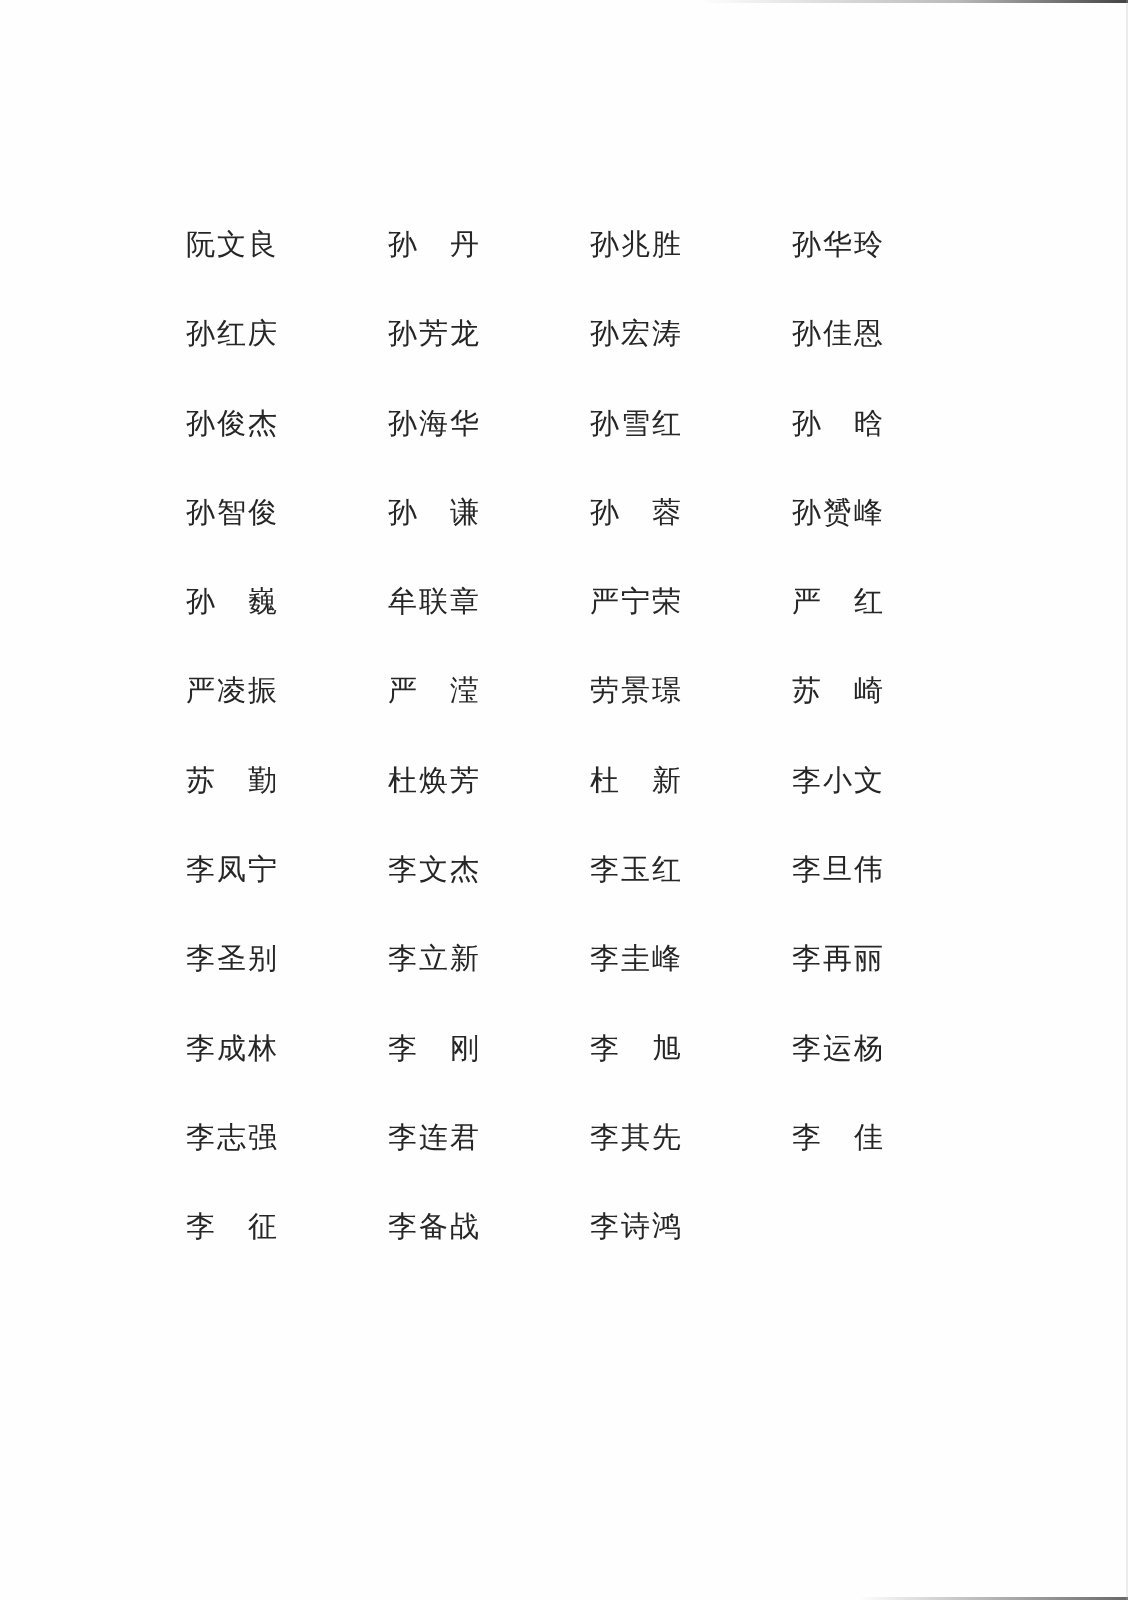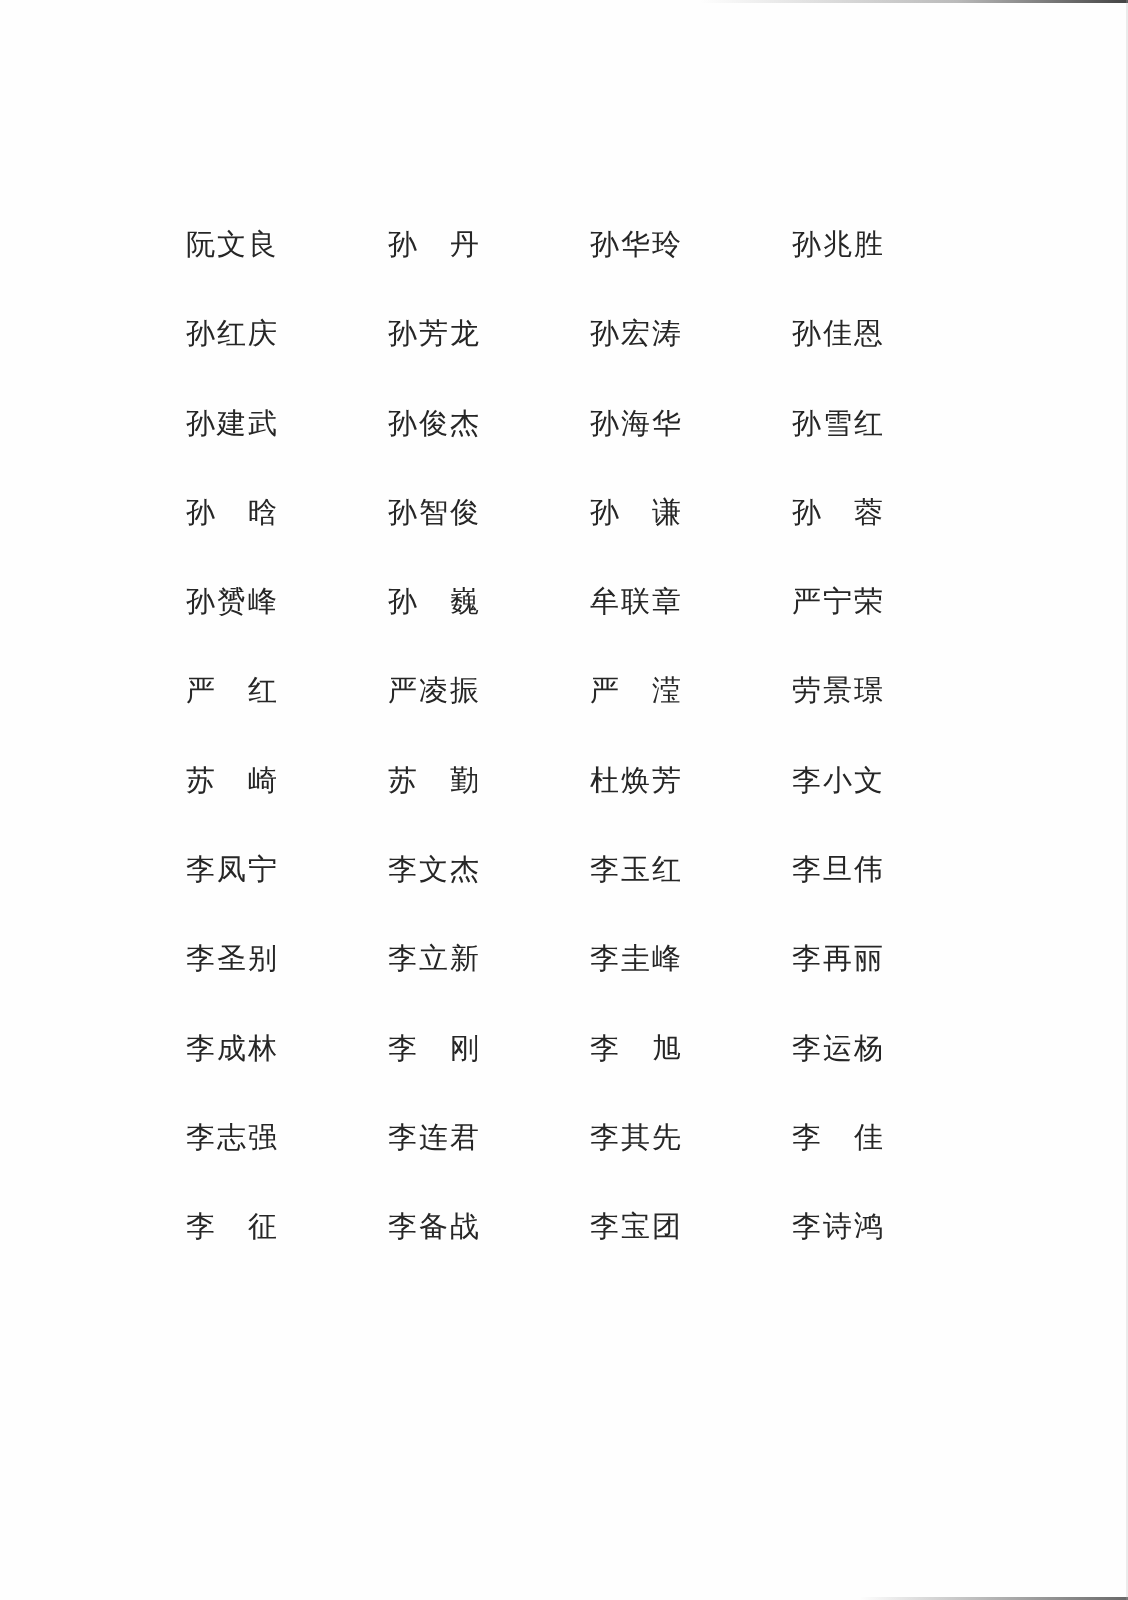--- a/index.html
+++ b/index.html
@@ -62,29 +62,28 @@
 
 <div class="page">
   <div class="scan-edge-top"></div>
   <div class="scan-edge-bottom"></div>
   <div class="scan-edge-right"></div>
 
   <div class="name-grid">
 
     <div class="name-cell">阮文良</div>
     <div class="name-cell">孙　丹</div>
+    <div class="name-cell">孙兆胜</div>
     <div class="name-cell">孙华玲</div>
-    <div class="name-cell">孙兆胜</div>
 
     <div class="name-cell">孙红庆</div>
     <div class="name-cell">孙芳龙</div>
     <div class="name-cell">孙宏涛</div>
     <div class="name-cell">孙佳恩</div>
 
-    <div class="name-cell">孙建武</div>
     <div class="name-cell">孙俊杰</div>
     <div class="name-cell">孙海华</div>
     <div class="name-cell">孙雪红</div>
 
     <div class="name-cell">孙　晗</div>
     <div class="name-cell">孙智俊</div>
     <div class="name-cell">孙　谦</div>
 
     <div class="name-cell">孙　蓉</div>
     <div class="name-cell">孙赟峰</div>
@@ -94,20 +93,21 @@
     <div class="name-cell">严宁荣</div>
     <div class="name-cell">严　红</div>
     <div class="name-cell">严凌振</div>
     <div class="name-cell">严　滢</div>
 
     <div class="name-cell">劳景璟</div>
     <div class="name-cell">苏　崎</div>
     <div class="name-cell">苏　勤</div>
     <div class="name-cell">杜焕芳</div>
 
+    <div class="name-cell">杜　新</div>
     <div class="name-cell">李小文</div>
     <div class="name-cell">李凤宁</div>
     <div class="name-cell">李文杰</div>
 
     <div class="name-cell">李玉红</div>
     <div class="name-cell">李旦伟</div>
     <div class="name-cell">李圣别</div>
 
     <div class="name-cell">李立新</div>
     <div class="name-cell">李圭峰</div>
@@ -118,16 +118,15 @@
     <div class="name-cell">李　旭</div>
     <div class="name-cell">李运杨</div>
 
     <div class="name-cell">李志强</div>
     <div class="name-cell">李连君</div>
     <div class="name-cell">李其先</div>
     <div class="name-cell">李　佳</div>
 
     <div class="name-cell">李　征</div>
     <div class="name-cell">李备战</div>
-    <div class="name-cell">李宝团</div>
     <div class="name-cell">李诗鸿</div>
   </div>
 </div>
 
 </body></html>

